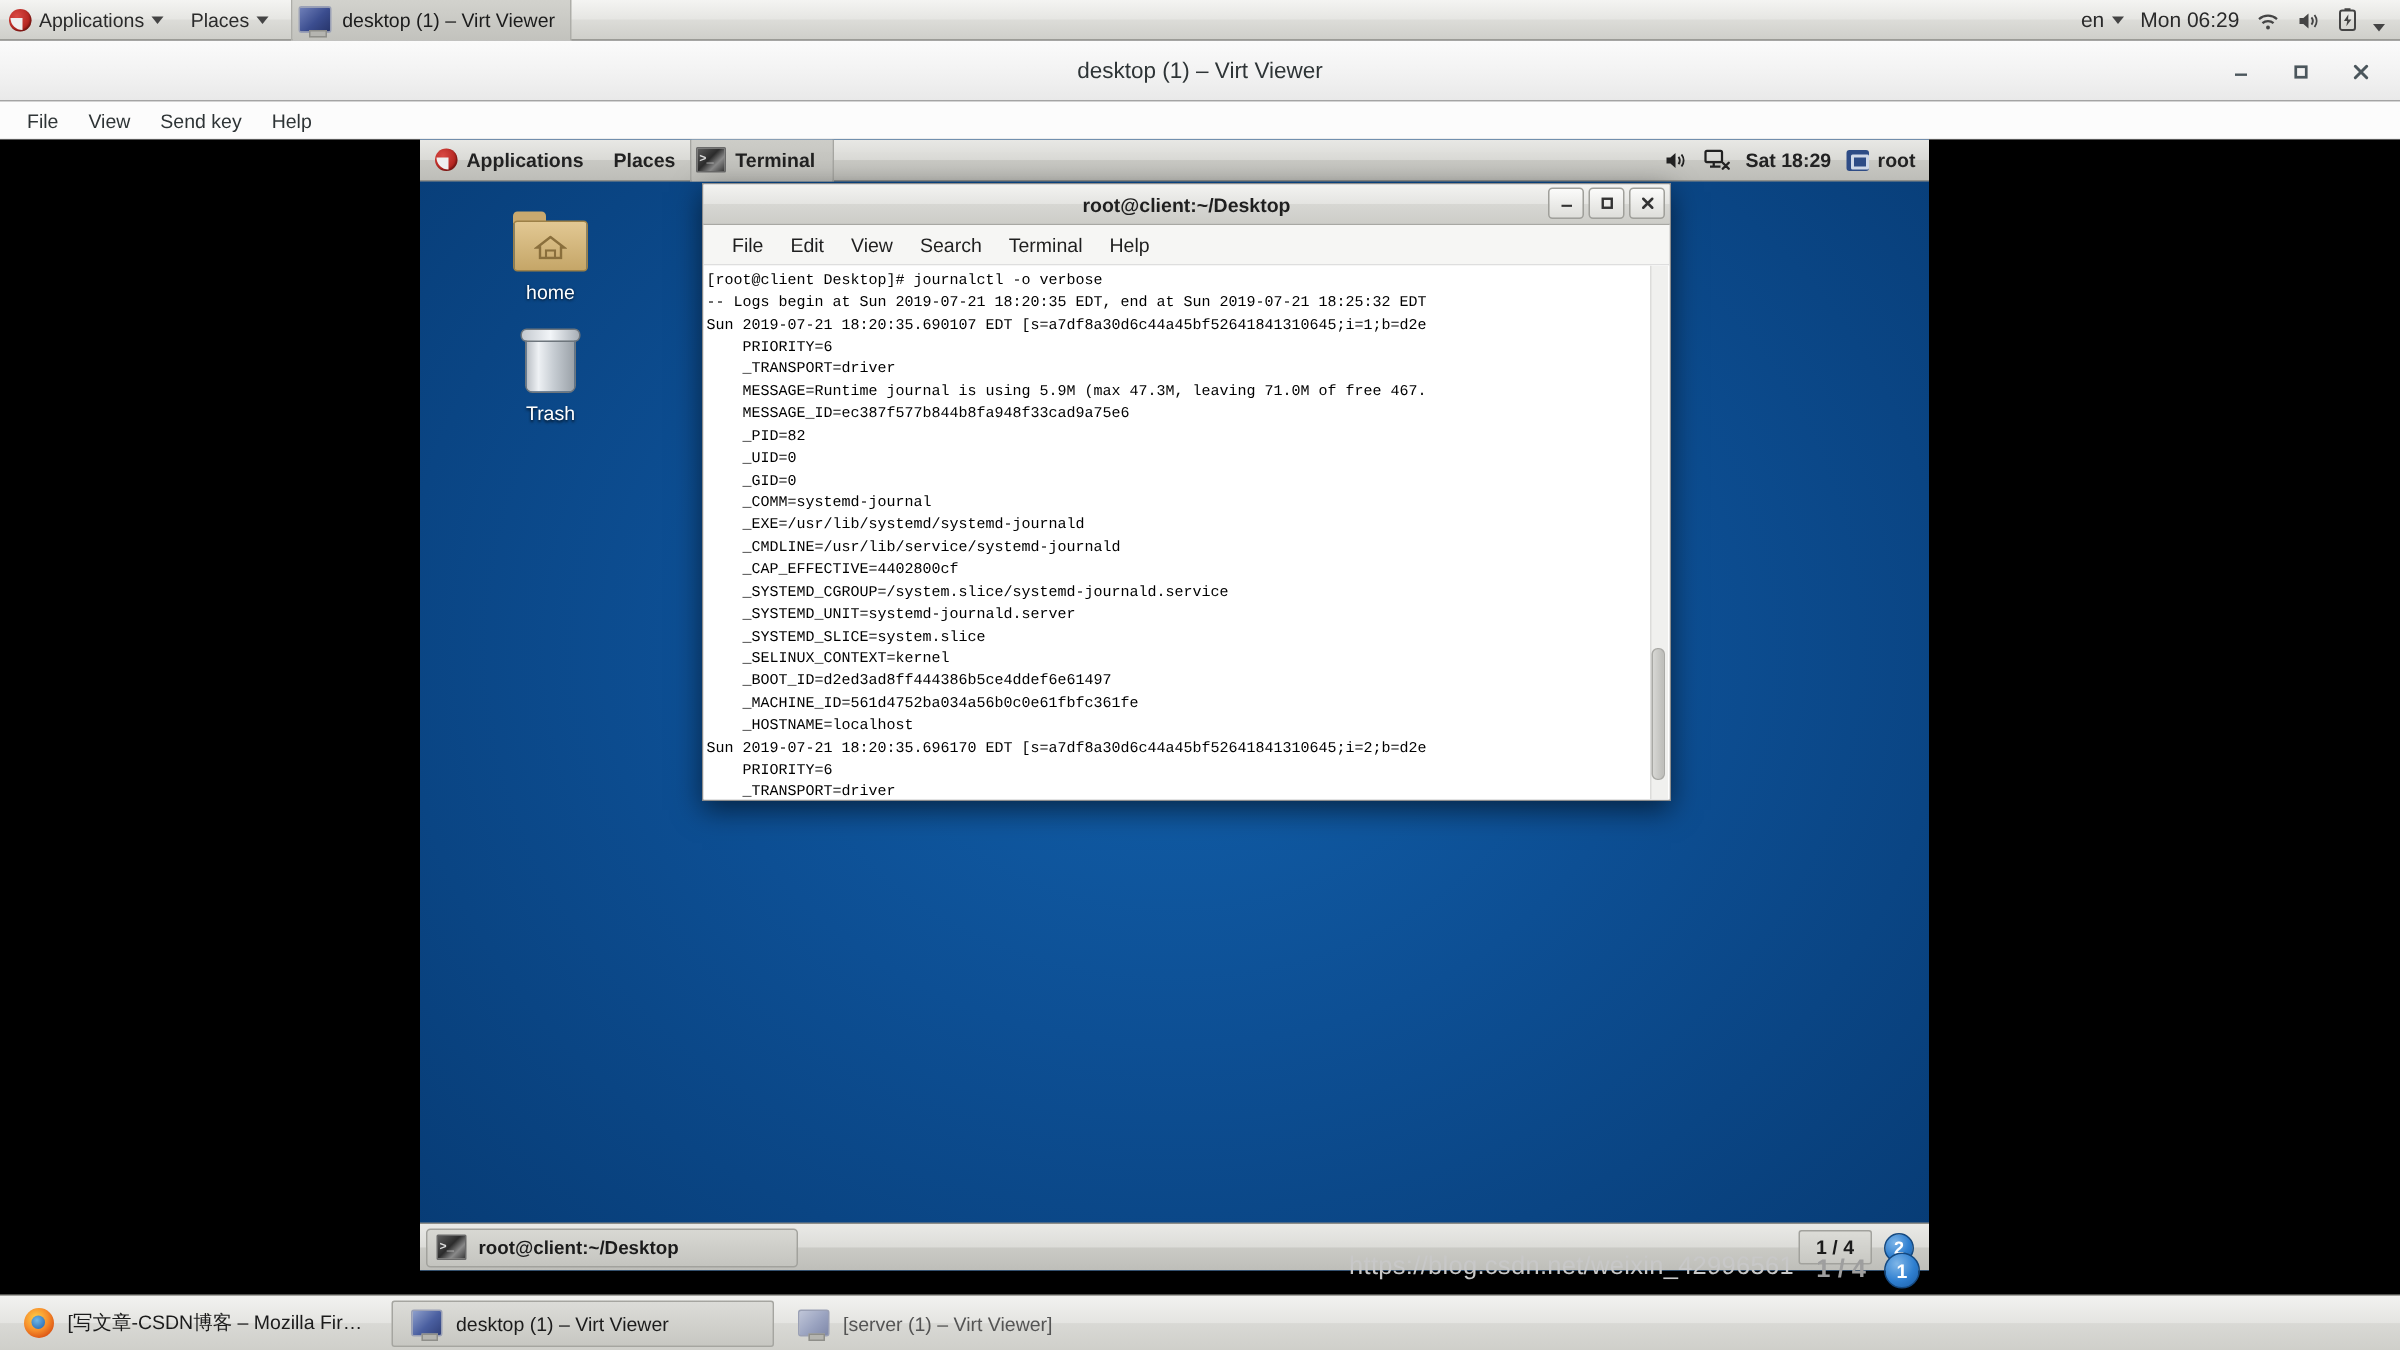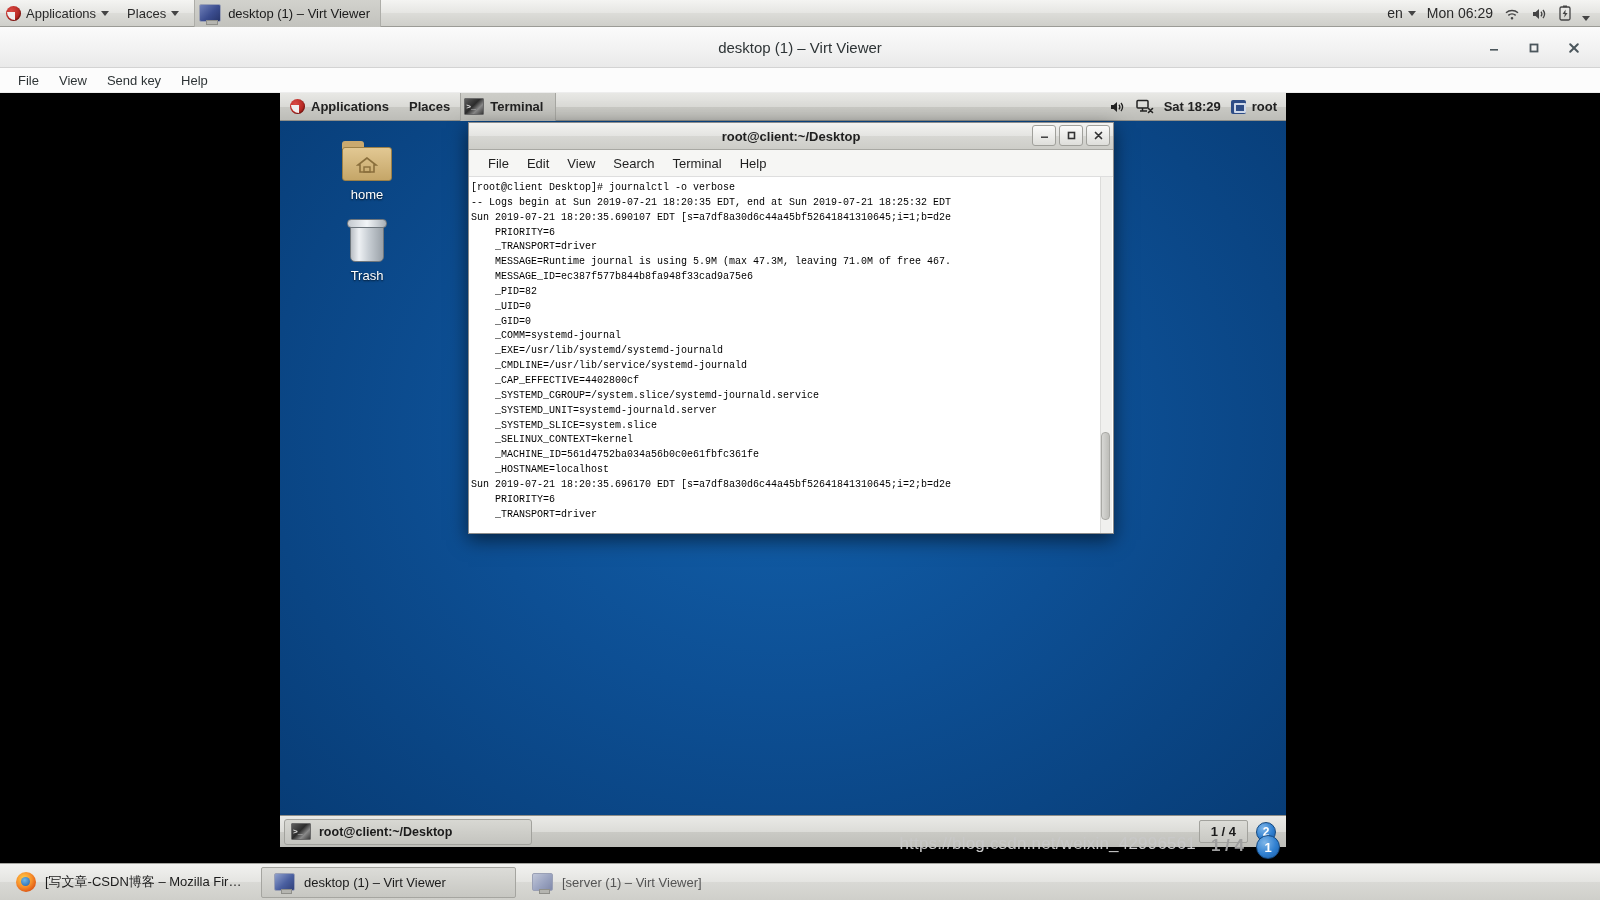--- a/index.html
+++ b/index.html
@@ -432,20 +432,21 @@
             <div class="term-text">    _UID=0</div>
             <div class="term-text">    _GID=0</div>
             <div class="term-text">    _COMM=systemd-journal</div>
             <div class="term-text">    _EXE=/usr/lib/systemd/systemd-journald</div>
             <div class="term-text">    _CMDLINE=/usr/lib/service/systemd-journald</div>
             <div class="term-text">    _CAP_EFFECTIVE=4402800cf</div>
             <div class="term-text">    _SYSTEMD_CGROUP=/system.slice/systemd-journald.service</div>
             <div class="term-text">    _SYSTEMD_UNIT=systemd-journald.server</div>
             <div class="term-text">    _SYSTEMD_SLICE=system.slice</div>
             <div class="term-text">    _SELINUX_CONTEXT=kernel</div>
+            <div class="term-text">    _BOOT_ID=d2ed3ad8ff444386b5ce4ddef6e61497</div>
             <div class="term-text">    _MACHINE_ID=561d4752ba034a56b0c0e61fbfc361fe</div>
             <div class="term-text">    _HOSTNAME=localhost</div>
             <div class="term-text">Sun 2019-07-21 18:20:35.696170 EDT [s=a7df8a30d6c44a45bf52641841310645;i=2;b=d2e</div>
             <div class="term-text">    PRIORITY=6</div>
             <div class="term-text">    _TRANSPORT=driver</div>
           </div>
         <div class="term-scroll">
           <div class="term-thumb"></div>
         </div>
       </div>

